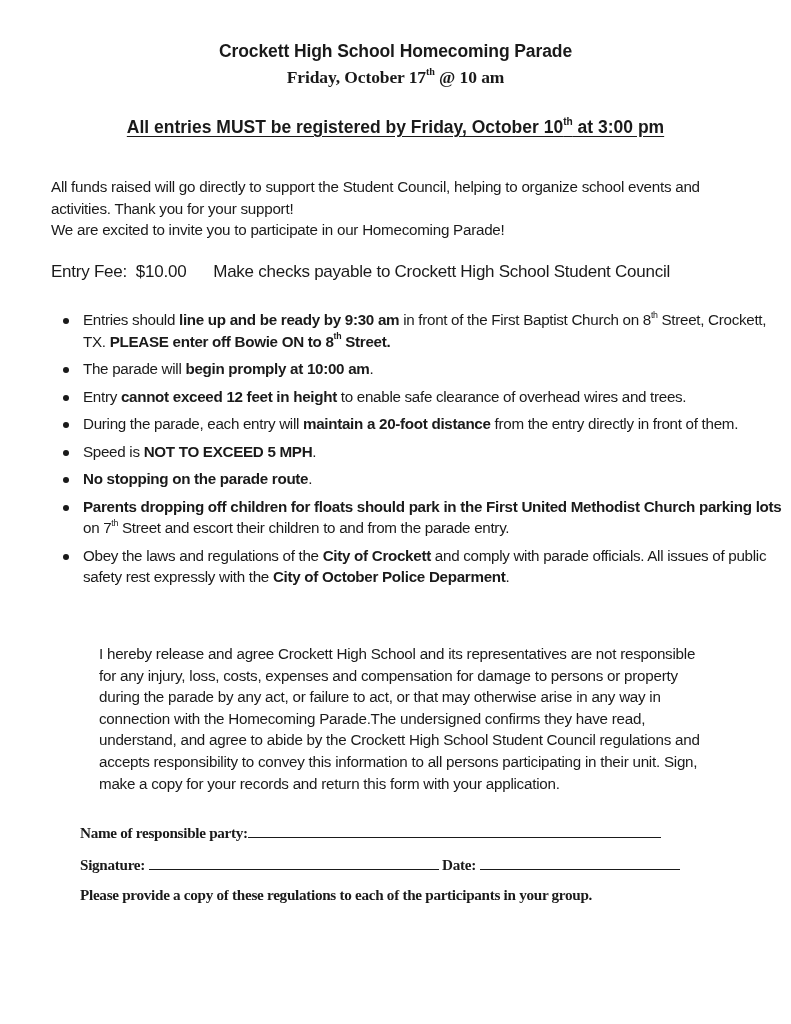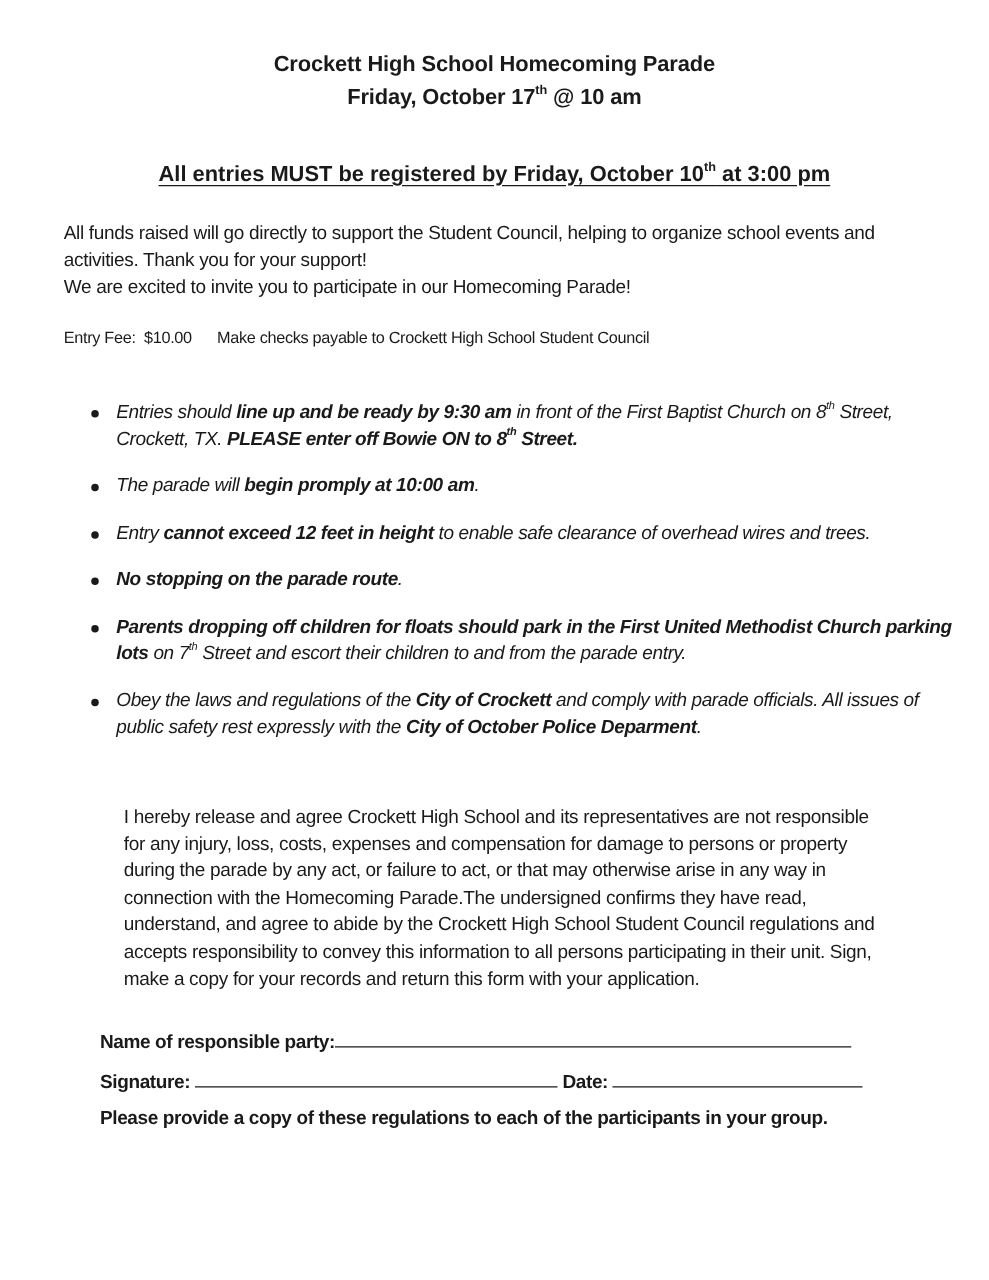--- a/index.html
+++ b/index.html
@@ -7,54 +7,53 @@
       width: 791px; height: 1024px; position: relative; overflow: hidden;
       font-family: "Liberation Sans", "DejaVu Sans", sans-serif;
       color: #1a1a1a;
     }
     .page { position: absolute; left: 0; top: 0; width: 791px; height: 1024px; }
     .title {
       position: absolute; left: 0; width: 791px; text-align: center;
       font-weight: bold; font-size: 17.5px; letter-spacing: -0.1px;
     }
     .t1 { top: 41px; text-align: center; }
-    .t2 { top: 67px; }
+    .t2 { top: 67px; font-family: Liberation Serif, serif; }
     .deadline {
       position: absolute; left: 0; width: 791px; top: 117px; text-align: center;
       font-weight: bold; font-size: 17.5px; text-decoration: underline;
       text-underline-offset: 3px;
-      margin-top: 12px;
     }
     sup { font-size: 0.58em; line-height: 0; position: relative; top: -0.15em; vertical-align: super; }
     .intro {
       position: absolute; left: 51px; top: 176px; width: 700px;
       font-size: 15.2px; line-height: 21.5px; letter-spacing: -0.25px;
     }
     .intro p { margin: 0; }
     .fee {
       position: absolute; left: 51px; top: 262px; width: 700px;
-      font-size: 13px; letter-spacing: -0.25px; white-space: pre;
+      font-size: 17px; letter-spacing: -0.25px; white-space: pre;
     }
     .rules {
       position: absolute; left: 51px; top: 303px; width: 712px;
       margin: 0; padding: 0 0 0 26px; list-style: none;
       font-size: 15.2px; line-height: 21.5px; letter-spacing: -0.3px;
     }
-    .rules li { position: relative; margin: 16px; font-style: italic; }
+    .rules li { position: relative; margin: 6px; }
     .rules li::before {
       content: ""; position: absolute; left: -20px; top: 9px;
       width: 6px; height: 6px; border-radius: 50%; background: #1a1a1a;
     }
     .release {
       position: absolute; left: 99px; top: 606px; width: 610px;
       font-size: 15.2px; line-height: 21.6px; letter-spacing: -0.25px; margin-top: 37px;
     }
     .sigline {
       position: absolute; left: 80px; font-weight: bold; font-size: 15.2px;
-      letter-spacing: -0.3px; white-space: nowrap;
+      letter-spacing: -0.3px; white-space: nowrap; font-family: Liberation Serif, serif;
     }
     .s1 { top: 823px; }
     .s2 { top: 855px; text-align: center; }
     .s3 { top: 886px; }
     .blank { display: inline-block; border-bottom: 1.5px solid #1a1a1a; height: 14px; vertical-align: baseline; }
     b { font-weight: bold; }
   </style>
 </head>
 <body>
 
@@ -69,20 +68,22 @@
     <p>All funds raised will go directly to support the Student Council, helping to organize school events and activities. Thank you for your support!</p>
     <p>We are excited to invite you to participate in our Homecoming Parade!</p>
   </div>
 
   <div class="fee"><span>Entry Fee:  $10.00</span>      <span>Make checks payable to Crockett High School Student Council</span></div>
 
   <ul class="rules">
     <li><span>Entries should </span><b>line up and be ready by 9:30 am</b><span> in front of the First Baptist Church on 8</span><sup>th</sup><span> Street, Crockett, TX.  </span><b>PLEASE enter off Bowie ON to 8</b><b><sup>th</sup></b><b> Street.</b></li>
     <li><span>The parade will </span><b>begin promply at 10:00 am</b><span>.</span></li>
     <li><span>Entry </span><b>cannot exceed 12 feet in height</b><span> to enable safe clearance of overhead wires and trees.</span></li>
+    <li><span>During the parade, each entry will </span><b>maintain a 20-foot distance</b><span> from the entry directly in front of them.</span></li>
+    <li><span>Speed is </span><b>NOT TO EXCEED 5 MPH</b><span>.</span></li>
     <li><span></span><b>No stopping on the parade route</b><span>.</span></li>
     <li><span></span><b>Parents dropping off children for floats should park in the First United Methodist Church parking lots</b><span> on 7</span><sup>th</sup><span> Street and escort their children to and from the parade entry.</span></li>
     <li><span>Obey the laws and regulations of the </span><b>City of Crockett</b><span> and comply with parade officials.  All issues of public safety rest expressly with the </span><b>City of October Police Deparment</b><span>.</span></li>
   </ul>
 
   <div class="release">I hereby release and agree Crockett High School and its representatives are not responsible for any injury, loss, costs, expenses and compensation for  damage to persons or property during the parade by any act, or failure to act, or that may otherwise arise in any way in connection with the Homecoming Parade.The undersigned confirms they have read, understand, and agree to abide by the Crockett High School Student Council regulations and accepts responsibility to convey this information to all persons participating in their unit. Sign, make a copy for your records and return this form with your application.</div>
 
   <div class="sigline s1"><span>Name of responsible party:</span><span class="blank" style="width:413px"></span></div>
 
   <div class="sigline s2"><span>Signature: </span><span class="blank" style="width:290px"></span><span> Date: </span><span class="blank" style="width:200px"></span></div>

